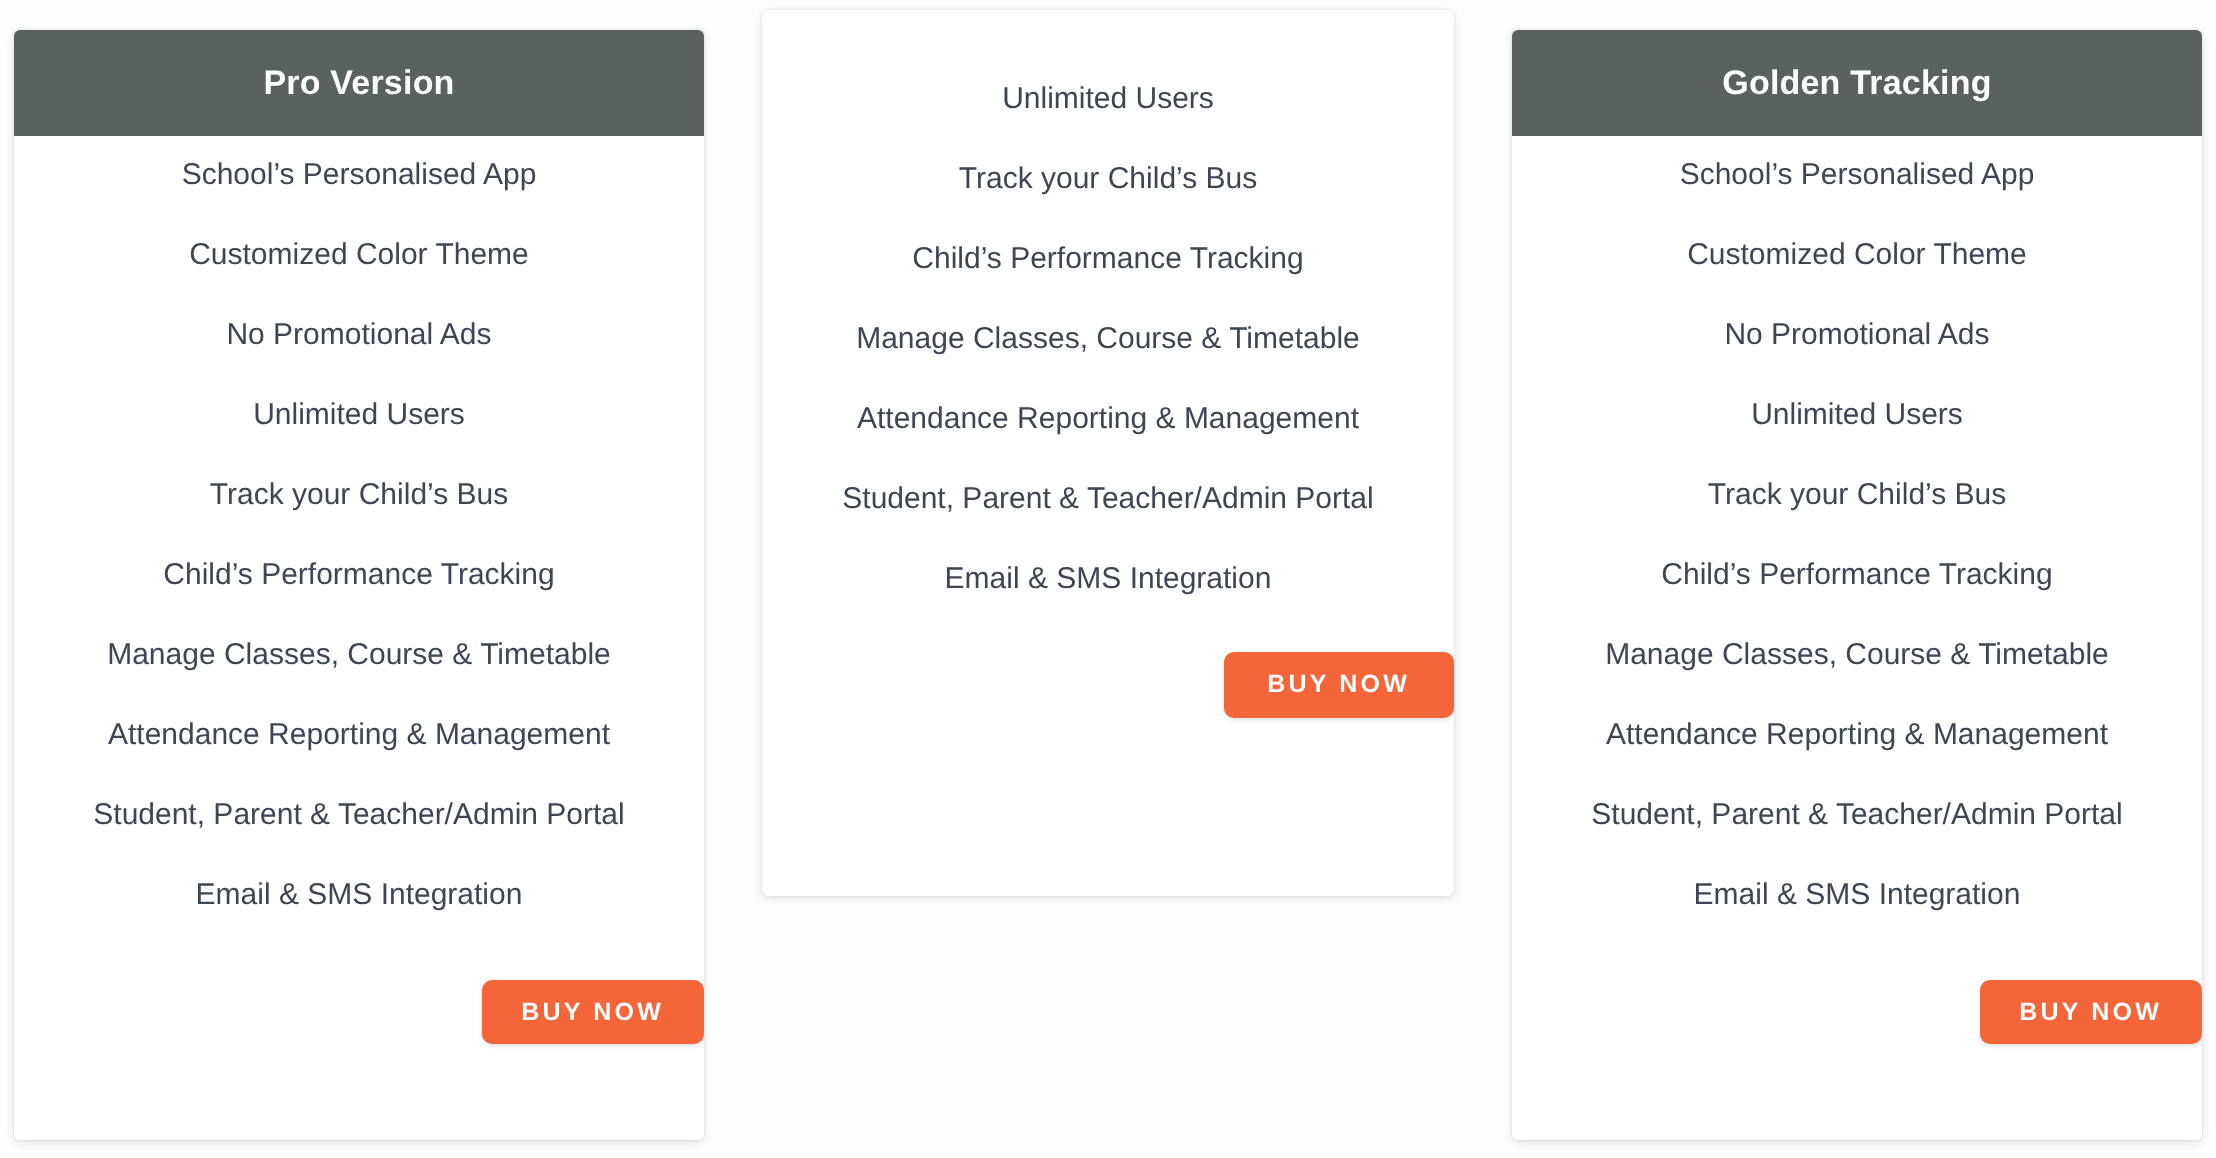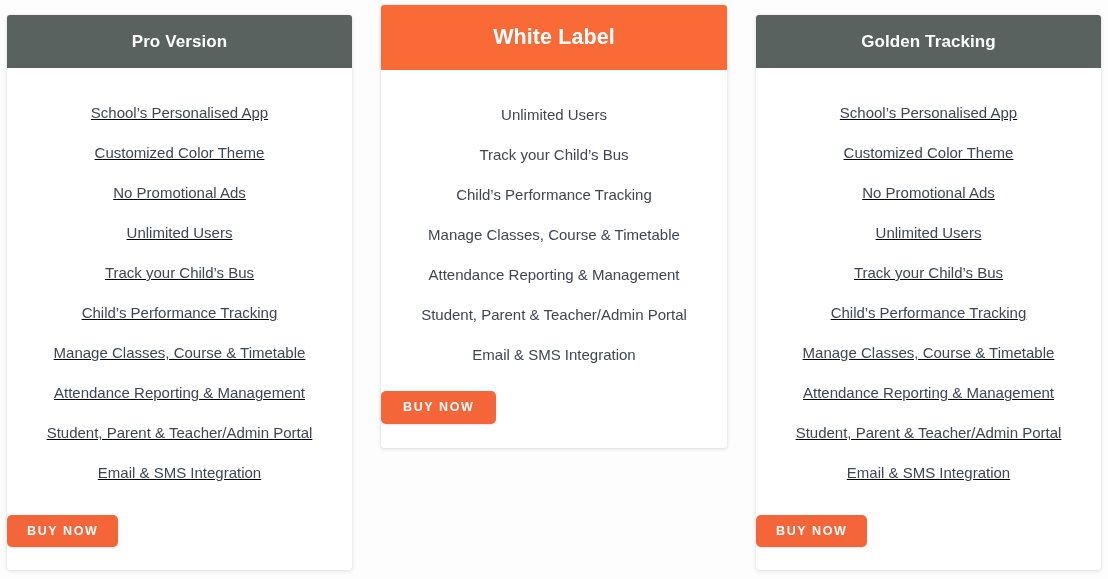--- a/index.html
+++ b/index.html
@@ -82,31 +82,29 @@
   .features li {
     color: #3d4754;
     font-size: 15px;
     line-height: 20px;
     height: 40px;
     display: flex;
     align-items: center;
     justify-content: center;
   }
   .features--dark-card {
-    padding-top: 25px;
-    text-decoration: underline;
   }
   .features--accent-card {
     padding-top: 25px;
   }
 
   
   .buy-row {
     display: flex;
-    justify-content: flex-start;
+    justify-content: flex-end;
   }
   .buy-row--dark-card { margin-top: 22px; }
   .buy-row--accent-card { margin-top: 16px; }
 
   .buy-btn {
     display: inline-block;
     background: #f4653a;
     color: #ffffff;
     border: none;
     border-radius: 5px;
@@ -147,23 +145,20 @@
       <li>Attendance Reporting &amp; Management</li>
       <li>Student, Parent &amp; Teacher/Admin Portal</li>
       <li>Email &amp; SMS Integration</li>
     </ul>
     <div class="buy-row buy-row--dark-card">
       <button class="buy-btn">BUY NOW</button>
     </div>
   </div>
 
   <div class="card card--white">
-    <div class="card-header card-header--accent">
-      <span>White Label</span>
-    </div>
     <ul class="features features--accent-card">
       <li>Unlimited Users</li>
       <li>Track your Child’s Bus</li>
       <li>Child’s Performance Tracking</li>
       <li>Manage Classes, Course &amp; Timetable</li>
       <li>Attendance Reporting &amp; Management</li>
       <li>Student, Parent &amp; Teacher/Admin Portal</li>
       <li>Email &amp; SMS Integration</li>
     </ul>
     <div class="buy-row buy-row--accent-card">

